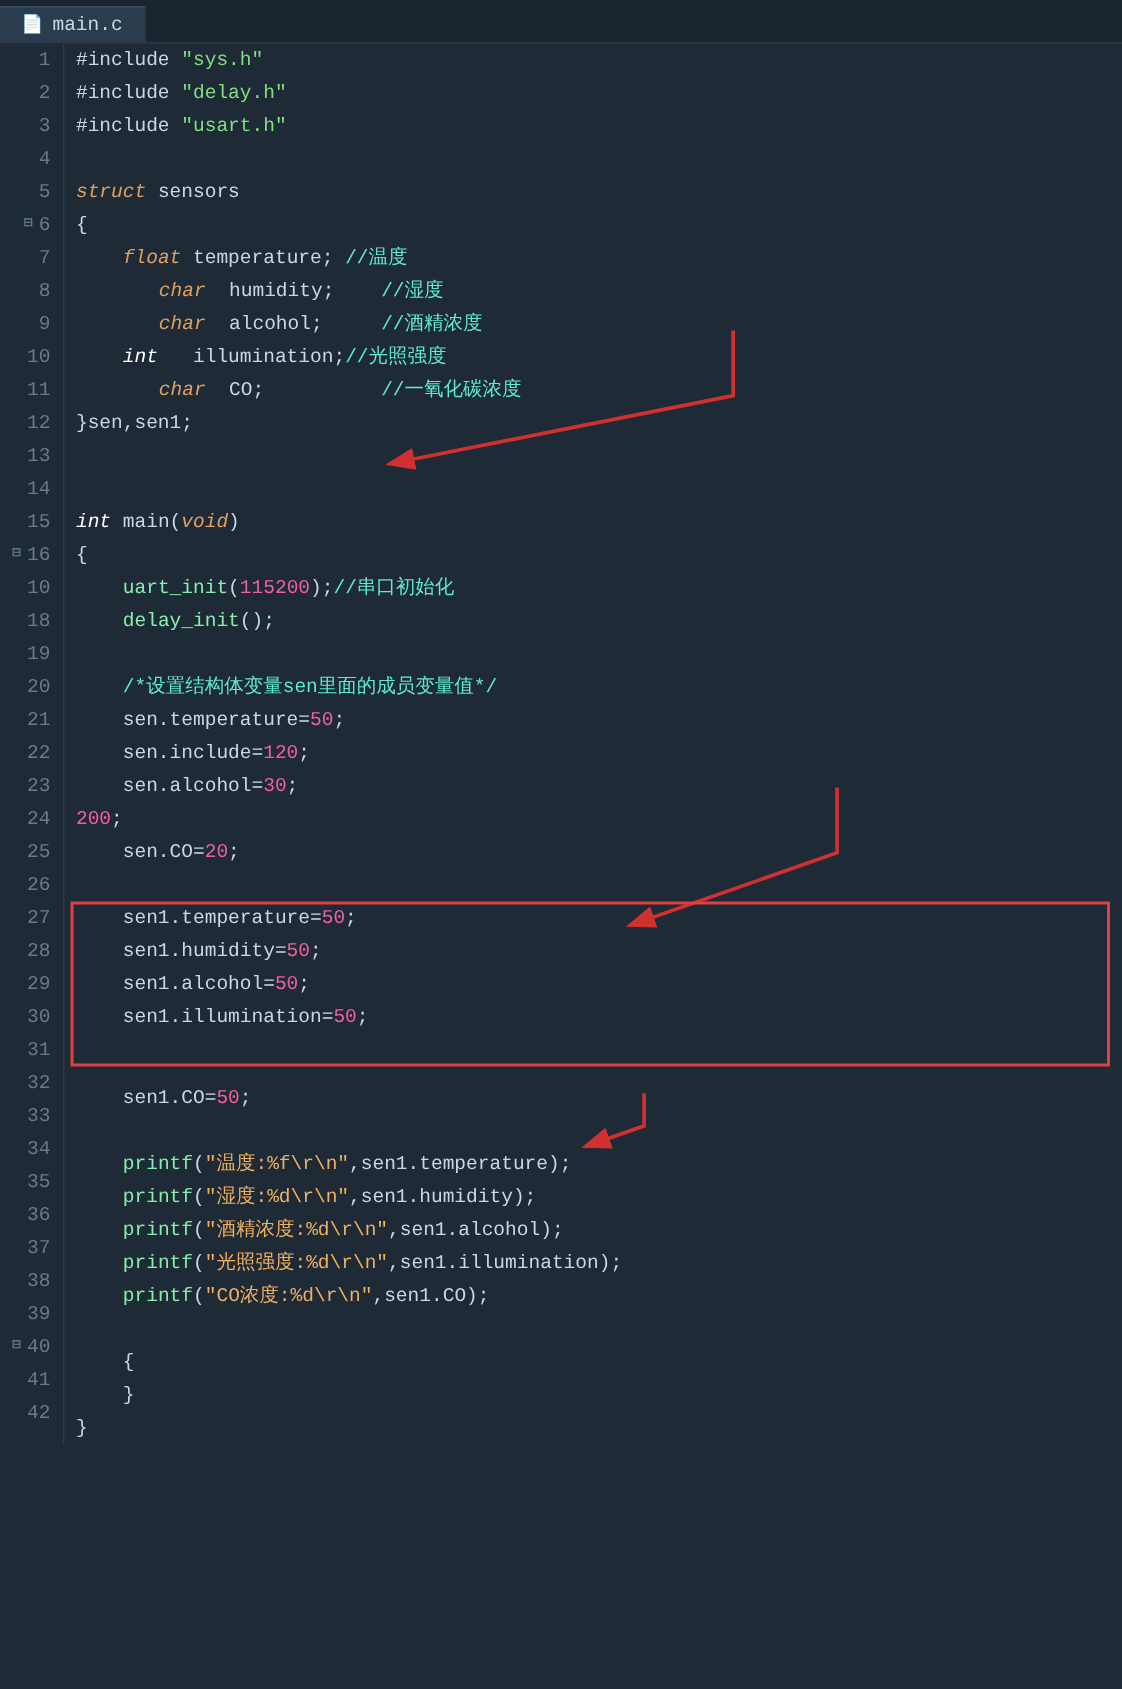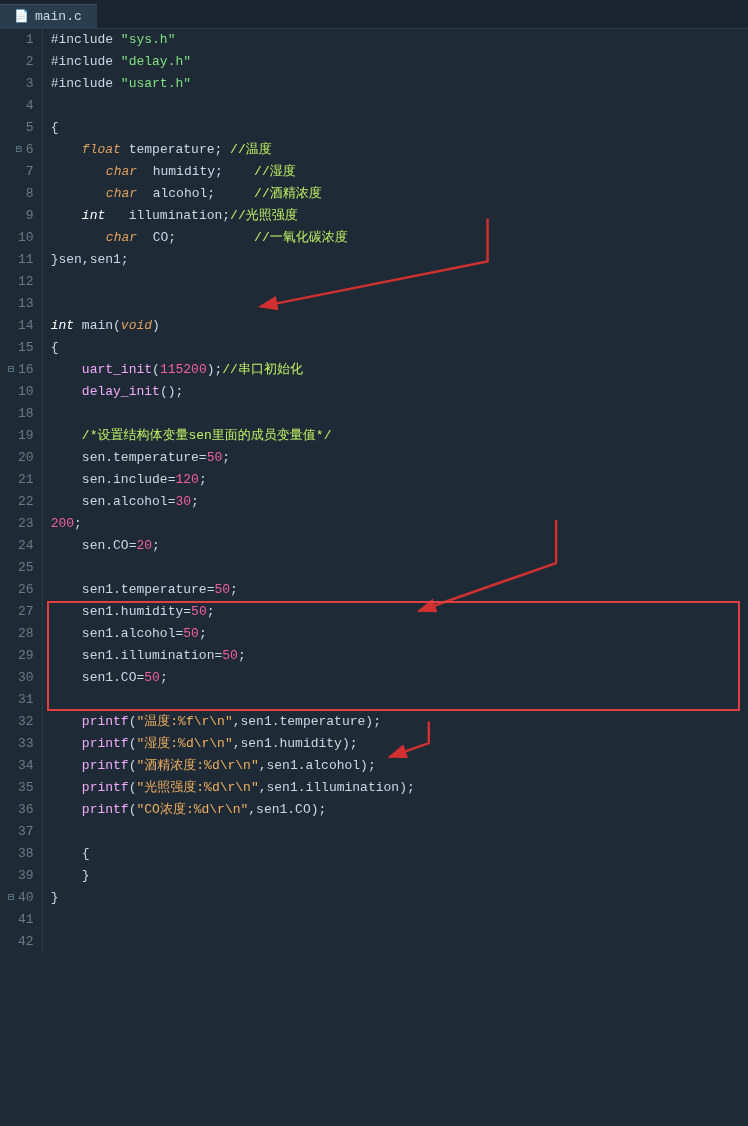--- a/index.html
+++ b/index.html
@@ -72,24 +72,24 @@
       white-space: pre;
       display: flex;
       align-items: center;
     }
     .kw-struct { color: #e0a060; font-style: italic; }
     .kw-int { color: #ffffff; font-style: italic; }
     .kw-float { color: #e0a060; font-style: italic; }
     .kw-char { color: #e0a060; font-style: italic; margin-left: 24px; }
     .kw-void { color: #e0a060; font-style: italic; }
     .kw-while { color: #e0a060; font-style: italic; }
-    .fn-name { color: #f0abfc; }
+    .fn-name { color: #86efac; }
     .str-val { color: #f0b060; }
     .num-val { color: #f060a0; }
-    .comment { color: #bef264; }
+    .comment { color: #5eead4; }
     .plain { color: #c8d8e8; }
     .include-file { color: #80e080; }
 
     
     .code-container {
       position: relative;
     }
 
     
     .arrows-layer {
@@ -242,20 +242,21 @@
         </div>
         <div class="line-number">
           <span>42</span>
         </div>
       </div>
     <div class="code-lines" id="code-lines-col" style="position:relative;">
         <div class="code-line"><span class="plain">#include </span><span class="include-file">"sys.h"</span></div>
         <div class="code-line"><span class="plain">#include </span><span class="include-file">"delay.h"</span></div>
         <div class="code-line"><span class="plain">#include </span><span class="include-file">"usart.h"</span></div>
         <div class="code-line"></div>
+        <div class="code-line"><span class="kw-struct">struct</span><span class="plain"> sensors</span></div>
         <div class="code-line"><span class="plain">{</span></div>
         <div class="code-line"><span class="plain">    </span><span class="kw-float">float</span><span class="plain"> temperature; </span><span class="comment">//温度</span></div>
         <div class="code-line"><span class="plain">    </span><span class="kw-char">char</span><span class="plain">  humidity;    </span><span class="comment">//湿度</span></div>
         <div class="code-line"><span class="plain">    </span><span class="kw-char">char</span><span class="plain">  alcohol;     </span><span class="comment">//酒精浓度</span></div>
         <div class="code-line"><span class="plain">    </span><span class="kw-int">int</span><span class="plain">   illumination;</span><span class="comment">//光照强度</span></div>
         <div class="code-line"><span class="plain">    </span><span class="kw-char">char</span><span class="plain">  CO;          </span><span class="comment">//一氧化碳浓度</span></div>
         <div class="code-line"><span class="plain">}sen,sen1;</span></div>
         <div class="code-line"></div>
         <div class="code-line"></div>
         <div class="code-line"><span class="kw-int">int</span><span class="plain"> main(</span><span class="kw-void">void</span><span class="plain">)</span></div>
@@ -267,21 +268,21 @@
         <div class="code-line"><span class="plain">    sen.temperature=</span><span class="num-val">50</span><span class="plain">;</span></div>
         <div class="code-line"><span class="plain">    sen.include=</span><span class="num-val">120</span><span class="plain">;</span></div>
         <div class="code-line"><span class="plain">    sen.alcohol=</span><span class="num-val">30</span><span class="plain">;</span></div>
         <div class="code-line"><span class="num-val">200</span><span class="plain">;</span></div>
         <div class="code-line"><span class="plain">    sen.CO=</span><span class="num-val">20</span><span class="plain">;</span></div>
         <div class="code-line"></div>
         <div class="code-line" style="background: transparent;"><span class="plain">    sen1.temperature=</span><span class="num-val">50</span><span class="plain">;</span></div>
         <div class="code-line" style="background: transparent;"><span class="plain">    sen1.humidity=</span><span class="num-val">50</span><span class="plain">;</span></div>
         <div class="code-line" style="background: transparent;"><span class="plain">    sen1.alcohol=</span><span class="num-val">50</span><span class="plain">;</span></div>
         <div class="code-line" style="background: transparent;"><span class="plain">    sen1.illumination=</span><span class="num-val">50</span><span class="plain">;</span></div>
-        <div class="code-line" style="background: transparent;"><span class="plain">    sen1.CO=</span><span class="num-val">50</span><span class="plain">;</span></div>
+        <div class="code-line" style="background: transparent; margin-top: 32px;"><span class="plain">    sen1.CO=</span><span class="num-val">50</span><span class="plain">;</span></div>
         <div class="code-line"></div>
         <div class="code-line"><span class="plain">    </span><span class="fn-name">printf</span><span class="plain">(</span><span class="str-val">"温度:%f\r\n"</span><span class="plain">,sen1.temperature);</span></div>
         <div class="code-line"><span class="plain">    </span><span class="fn-name">printf</span><span class="plain">(</span><span class="str-val">"湿度:%d\r\n"</span><span class="plain">,sen1.humidity);</span></div>
         <div class="code-line"><span class="plain">    </span><span class="fn-name">printf</span><span class="plain">(</span><span class="str-val">"酒精浓度:%d\r\n"</span><span class="plain">,sen1.alcohol);</span></div>
         <div class="code-line"><span class="plain">    </span><span class="fn-name">printf</span><span class="plain">(</span><span class="str-val">"光照强度:%d\r\n"</span><span class="plain">,sen1.illumination);</span></div>
         <div class="code-line"><span class="plain">    </span><span class="fn-name">printf</span><span class="plain">(</span><span class="str-val">"CO浓度:%d\r\n"</span><span class="plain">,sen1.CO);</span></div>
         <div class="code-line"></div>
         <div class="code-line"><span class="plain">    {</span></div>
         <div class="code-line"><span class="plain">    }</span></div>
         <div class="code-line"><span class="plain">}</span></div>

